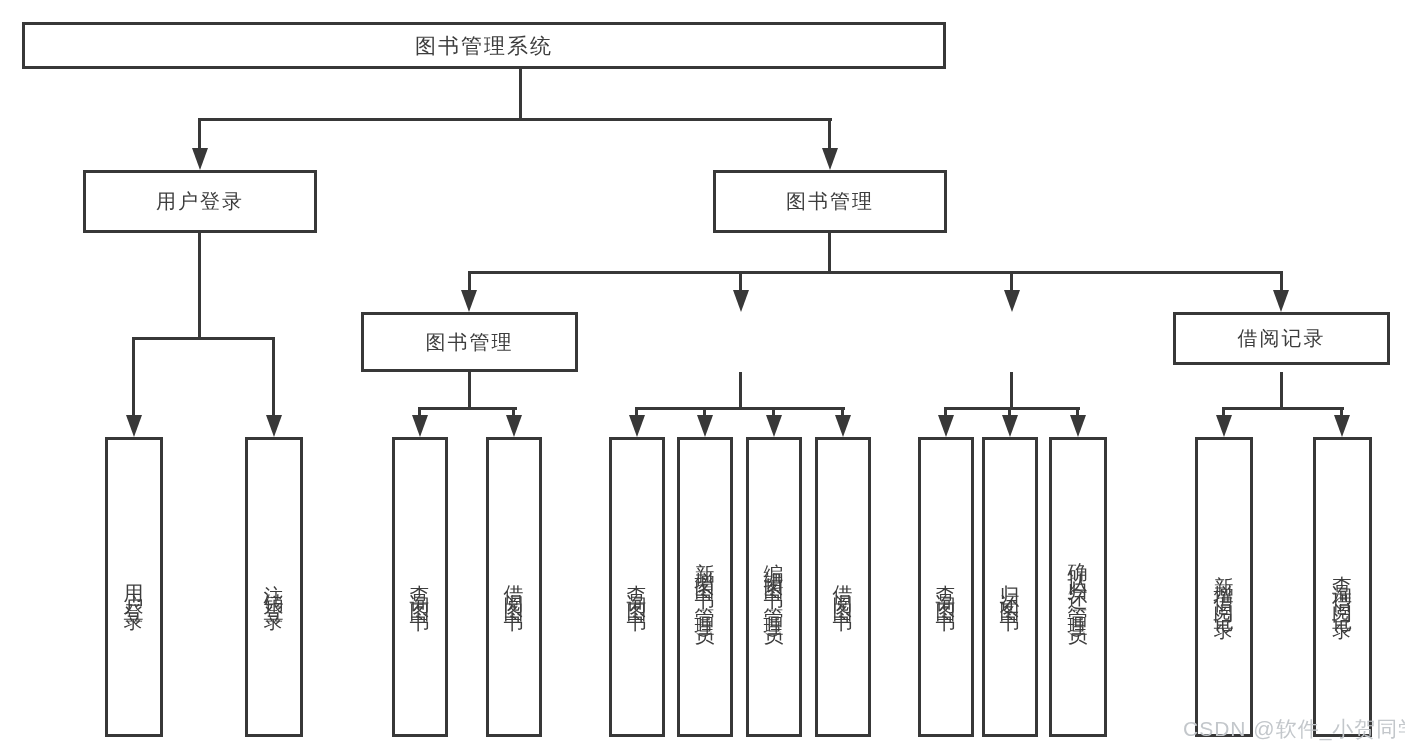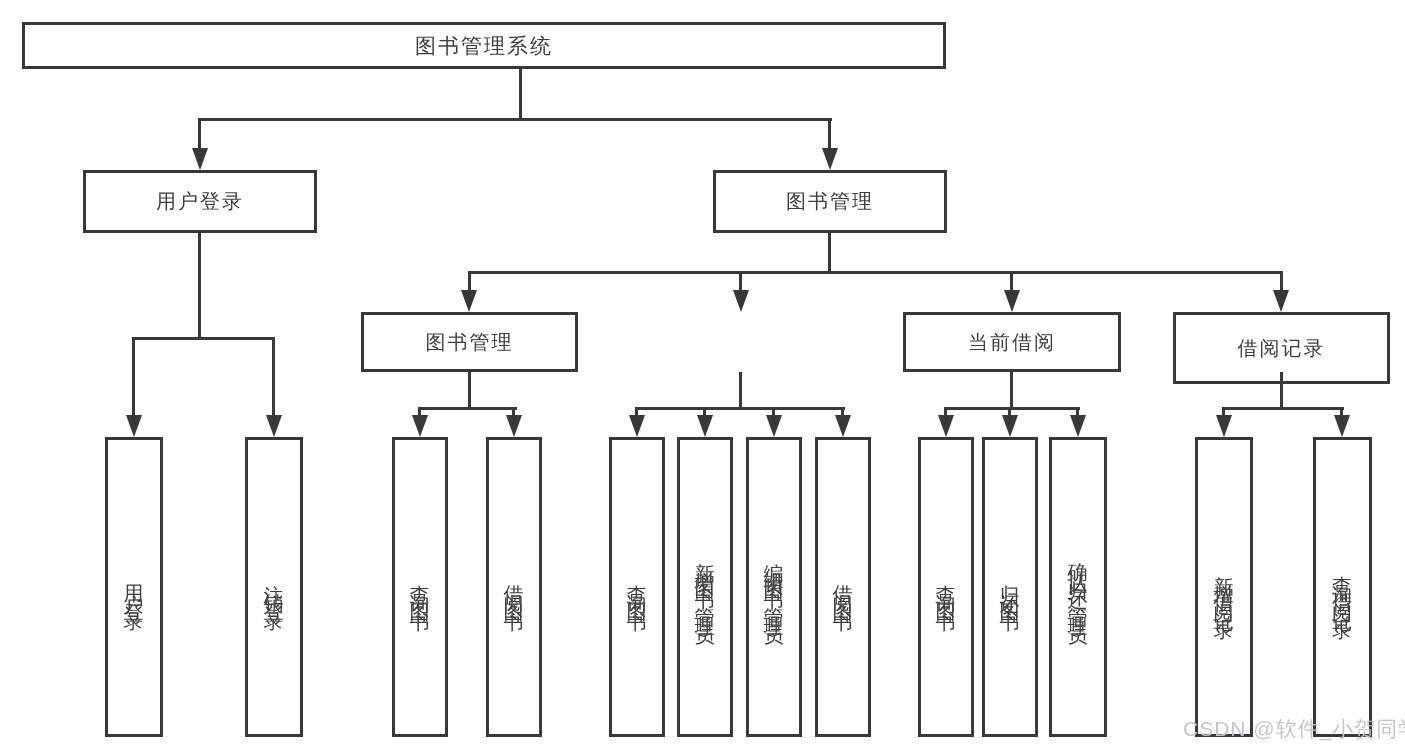--- a/index.html
+++ b/index.html
@@ -95,24 +95,21 @@
   <div class="vline" style="left:739px;top:271px;height:22px"></div>
   <div class="arrow" style="left:733px;top:290px"></div>
   <div class="vline" style="left:1010px;top:271px;height:22px"></div>
   <div class="arrow" style="left:1004px;top:290px"></div>
   <div class="vline" style="left:1280px;top:271px;height:22px"></div>
   <div class="arrow" style="left:1273px;top:290px"></div>
 
   <div class="box h" style="left:361px;top:312px;width:217px;height:60px">
     <span>图书管理</span>
   </div>
-  <div class="box h" style="left:903px;top:312px;width:218px;height:60px">
-    <span>当前借阅</span>
-  </div>
-  <div class="box h" style="left:1173px;top:312px;width:217px;height:72px">
+  <div class="box h" style="left:1173px;top:312px;width:217px;height:53px">
     <span>借阅记录</span>
   </div>
 
   <div class="vline" style="left:468px;top:372px;height:36px"></div>
   <div class="hline" style="left:418px;top:407px;width:99px"></div>
   <div class="vline" style="left:418px;top:407px;height:13px"></div>
   <div class="arrow" style="left:412px;top:415px"></div>
   <div class="vline" style="left:512px;top:407px;height:13px"></div>
   <div class="arrow" style="left:506px;top:415px"></div>
 

